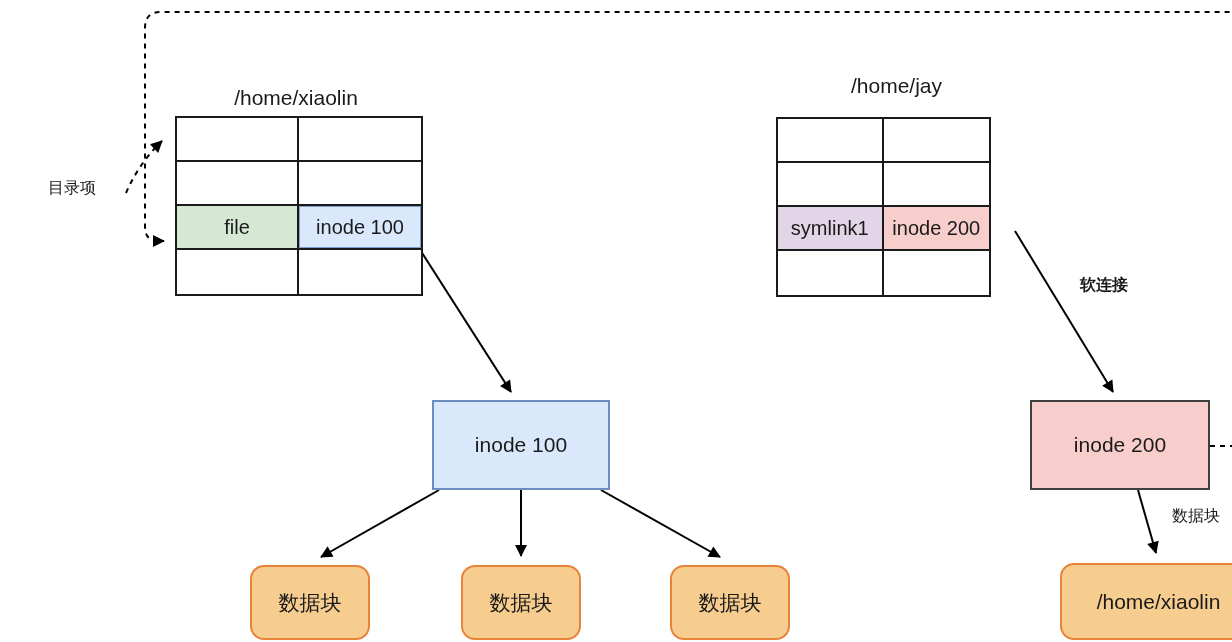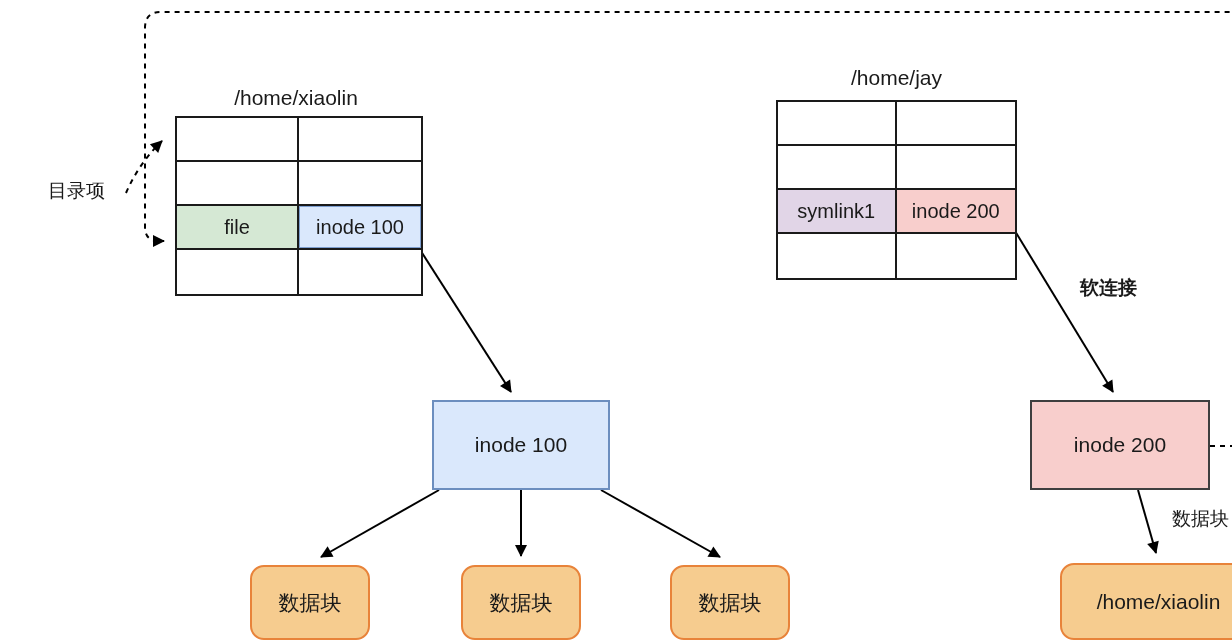--- a/index.html
+++ b/index.html
@@ -26,21 +26,21 @@
   .cell.blue{background:#dae8fc;box-shadow:inset 0 0 0 1px #7d9ecf;}
   .cell.purple{background:#e1d5e7;}
   .cell.pink{background:#f8cecc;}
   .node{
     position:absolute;display:flex;align-items:center;justify-content:center;
     font-size:21px;box-sizing:border-box;
   }
   .inode-blue{background:#dae8fc;border:2px solid #6c8ebf;}
   .inode-pink{background:#f8cecc;border:2px solid #3f3f3f;}
   .datablock{background:#f6cc8f;border:2px solid #e8833a;border-radius:14px;}
-  .float-label{position:absolute;font-size:19px;color:#1a1a1a;white-space:nowrap;}
+  .float-label{position:absolute;font-size:16px;color:#1a1a1a;white-space:nowrap;}
   svg.layer{position:absolute;left:0;top:0;width:1232px;height:642px;pointer-events:none;}
   .solid-edge{stroke:#000;stroke-width:2;fill:none;}
   .dashed-edge{stroke:#000;stroke-width:2;fill:none;stroke-dasharray:5 5;}
 </style>
 </head>
 <body>
 
 <div id="canvas">
 
   <svg class="layer" viewBox="0 0 1232 642">
@@ -71,23 +71,23 @@
     <div class="cell"></div>
     <div class="cell last-col"></div>
     <div class="cell"></div>
     <div class="cell last-col"></div>
     <div class="cell green">file</div>
     <div class="cell last-col blue">inode 100</div>
     <div class="cell last-row"></div>
     <div class="cell last-col last-row"></div>
   </div>
 
-  <div class="tbl-title" style="left:736px;top:66px;width:241px;">/home/jay</div>
+  <div class="tbl-title" style="left:736px;top:74px;width:241px;">/home/jay</div>
 
-  <div class="dtable" style="left:736px;top:100px;width:241px;height:180px;">
+  <div class="dtable" style="left:736px;top:117px;width:215px;height:180px;">
     <div class="cell"></div>
     <div class="cell last-col"></div>
     <div class="cell"></div>
     <div class="cell last-col"></div>
     <div class="cell purple">symlink1</div>
     <div class="cell last-col pink">inode 200</div>
     <div class="cell last-row"></div>
     <div class="cell last-col last-row"></div>
   </div>
 

